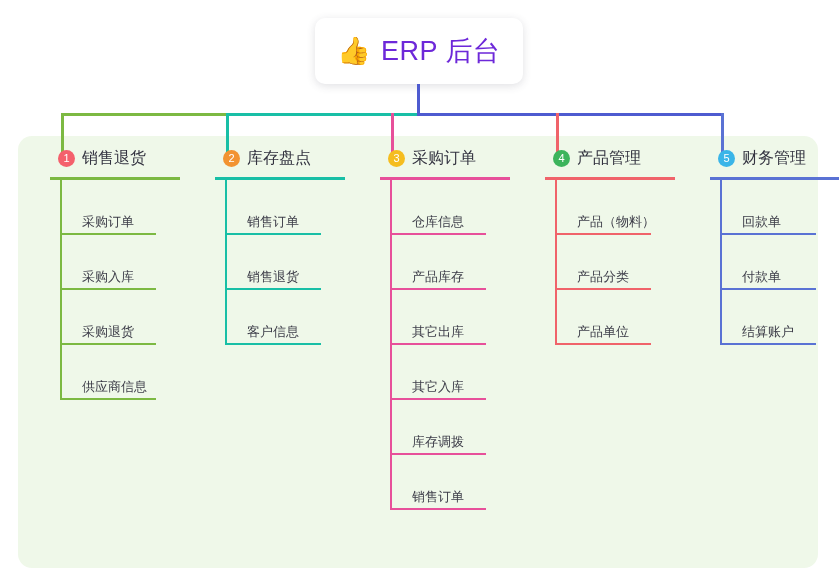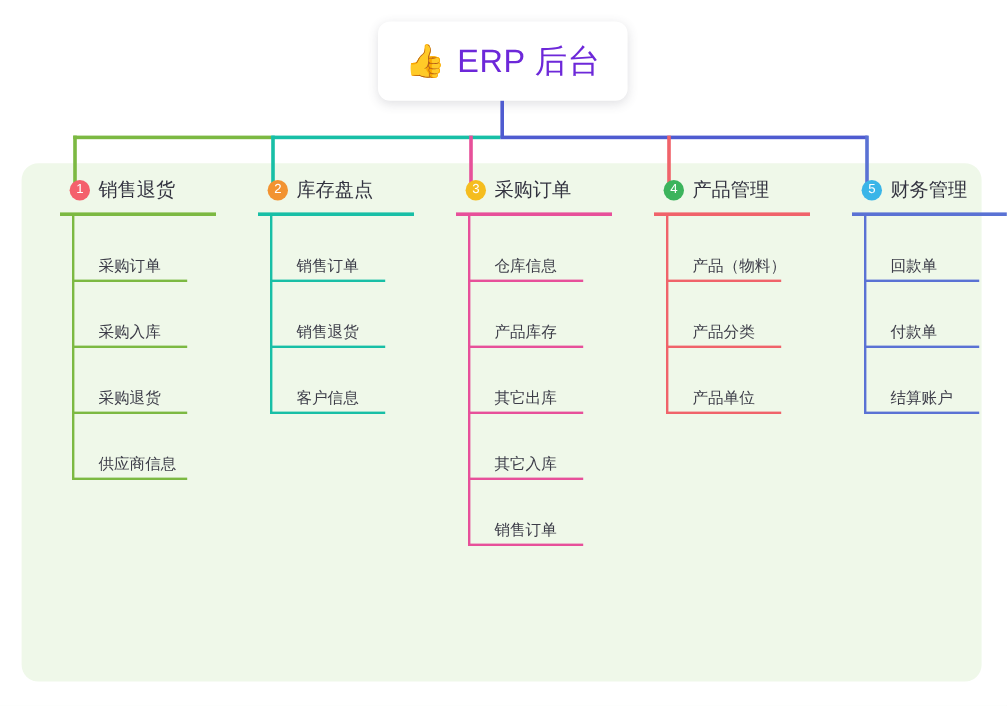--- a/index.html
+++ b/index.html
@@ -246,20 +246,24 @@
           </div>
           <div class="leaf">
             <span class="leaf-label">其它出库</span>
             <div class="leaf-underline" style="background: rgb(231, 80, 154);"></div>
           </div>
           <div class="leaf">
             <span class="leaf-label">其它入库</span>
             <div class="leaf-underline" style="background: rgb(231, 80, 154);"></div>
           </div>
           <div class="leaf">
+            <span class="leaf-label">库存调拨</span>
+            <div class="leaf-underline" style="background: rgb(231, 80, 154);"></div>
+          </div>
+          <div class="leaf">
             <span class="leaf-label">销售订单</span>
             <div class="leaf-underline" style="background: rgb(231, 80, 154);"></div>
           </div>
         </div>
       </div>
       <div class="column" style="left: 533px;">
         <div class="col-head">
           <span class="badge" style="background: rgb(60, 180, 92);">4</span>
           <span class="col-title">产品管理</span>
         </div>

